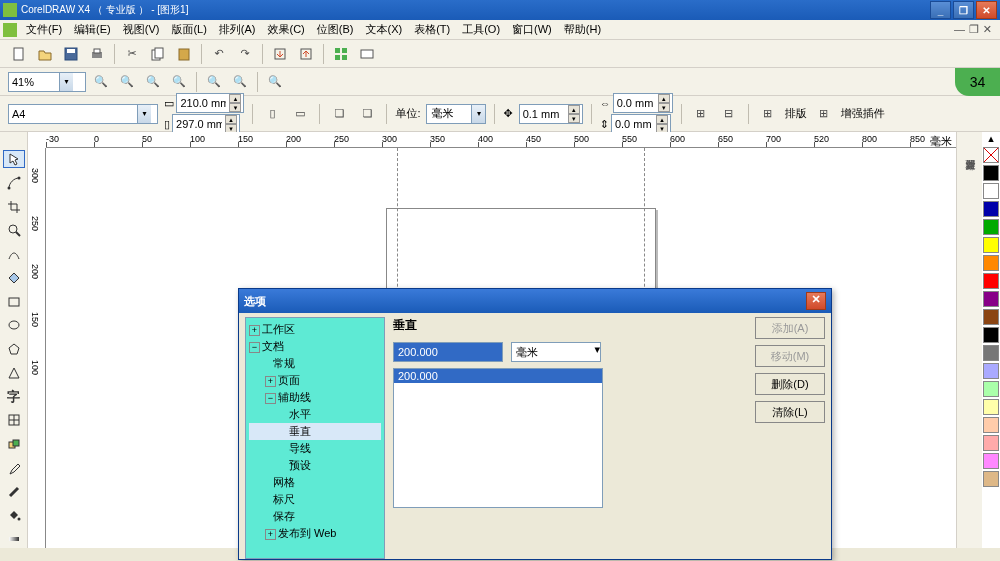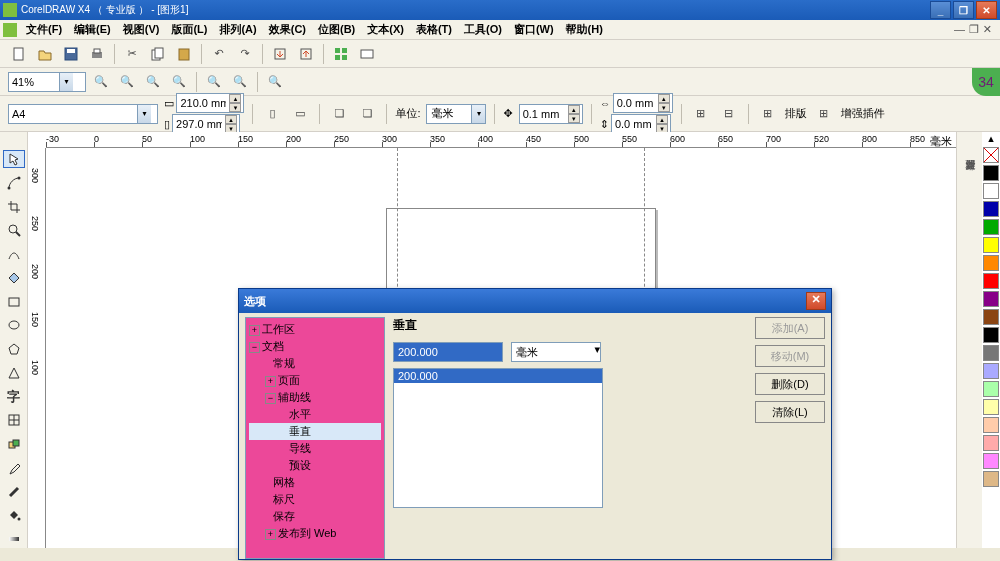--- a/index.html
+++ b/index.html
@@ -8,21 +8,21 @@
 
 .titlebar { height: 20px; background: linear-gradient(#2a6dc9,#1a5bb7); color: #fff; display: flex; align-items: center; padding: 0 3px; }
 .titlebar .icon { width: 14px; height: 14px; background: #7fbf3f; margin-right: 4px; }
 .titlebar .title { flex: 1; font-size: 10px; }
 .winbtns { display: flex; gap: 2px; }
 .winbtn { width: 21px; height: 18px; background: linear-gradient(#5a8fd6,#3a6fb6); border: 1px solid #1a4b96; display: flex; align-items: center; justify-content: center; color: #fff; font-weight: bold; font-size: 10px; }
 .winbtn.close { background: linear-gradient(#e67a5a,#d04a2a); border-color: #a03a1a; }
 
 
 .menubar { height: 20px; background: #f4f2e8; border-bottom: 1px solid #d4d0c8; display: flex; align-items: center; padding-left: 20px; }
-.menubar .mi { padding: 2px 6px; cursor: default; font-weight: bold; }
+.menubar .mi { padding: 2px 6px; cursor: default; }
 .menubar .ctrls { margin-left: auto; display: flex; gap: 4px; padding-right: 8px; color: #555; }
 .menubar .micon { width: 14px; height: 14px; position: absolute; left: 3px; top: 23px; background: #7fbf3f; }
 
 
 .toolbar { height: 28px; background: #f4f2e8; border-bottom: 1px solid #d4d0c8; display: flex; align-items: center; padding-left: 8px; gap: 4px; }
 .tbtn { width: 22px; height: 22px; background: #f4f2e8; border: 1px solid transparent; display: flex; align-items: center; justify-content: center; color: #4a4a4a; }
 .sep { width: 1px; height: 20px; background: #c0bcb0; margin: 0 2px; }
 .combo { height: 20px; border: 1px solid #7f9db9; background: #fff; display: flex; align-items: center; }
 .combo input { border: none; outline: none; width: 50px; padding: 0 3px; font-size: 11px; }
 .combo .dd { width: 14px; height: 18px; background: linear-gradient(#e8f0f8,#c8d8e8); border-left: 1px solid #7f9db9; display: flex; align-items: center; justify-content: center; font-size: 8px; }
@@ -41,28 +41,28 @@
 .canvaswrap { flex: 1; position: relative; background: #fff; overflow: hidden; }
 .hruler { position: absolute; top: 0; left: 18px; right: 0; height: 16px; background: #fff; border-bottom: 1px solid #888; font-size: 9px; }
 .vruler { position: absolute; top: 16px; left: 0; width: 18px; bottom: 0; background: #fff; border-right: 1px solid #888; font-size: 9px; }
 .canvas { position: absolute; top: 16px; left: 18px; right: 0; bottom: 0; background: #fff; }
 .page { position: absolute; left: 340px; top: 60px; width: 270px; height: 380px; border: 1px solid #888; box-shadow: 2px 2px 0 #bbb; background: #fff; }
 .guide { position: absolute; top: 0; bottom: 0; border-left: 1px dashed #888; }
 
 .rpanel { width: 26px; background: #f4f2e8; border-left: 1px solid #d4d0c8; }
 .colorstrip { width: 18px; background: #fff; display: flex; flex-direction: column; }
 .swatch { width: 16px; height: 16px; border: 1px solid #888; margin: 1px; }
-.badge { position: absolute; right: 0; top: 68px; width: 28px; height: 28px; background: #4caf50; border-radius: 0 0 0 14px; color: #701a75; font-size: 14px; text-align: center; line-height: 28px; }
+.badge { position: absolute; right: 0; top: 68px; width: 45px; height: 28px; background: #4caf50; border-radius: 0 0 0 14px; color: #000000; font-size: 14px; text-align: center; line-height: 28px; }
 
 
 .dialog { position: absolute; left: 238px; top: 288px; width: 594px; height: 272px; border: 1px solid #0a3a8a; background: #ece9d8; box-shadow: 2px 2px 6px rgba(0,0,0,0.3); }
 .dialog .dtitle { height: 24px; background: linear-gradient(#3a7ad9,#1a5bb7); color: #fff; display: flex; align-items: center; padding: 0 5px; font-weight: bold; font-size: 13px; }
 .dialog .dclose { margin-left: auto; width: 20px; height: 18px; background: linear-gradient(#e67a5a,#d04a2a); border: 1px solid #a03a1a; color: #fff; text-align: center; font-weight: bold; }
 .dialog .dbody { position: absolute; top: 28px; left: 6px; right: 6px; bottom: 0; display: flex; gap: 8px; }
-.tree { width: 140px; background: #ec4899; border: 1px solid #7f9db9; padding: 3px; overflow: hidden; }
+.tree { width: 140px; background: #5eead4; border: 1px solid #7f9db9; padding: 3px; overflow: hidden; }
 .treenode { padding: 1px 0; white-space: nowrap; }
 .treenode .exp { display: inline-block; width: 11px; height: 11px; border: 1px solid #888; text-align: center; line-height: 9px; font-size: 9px; margin-right: 2px; }
 .treenode.sel { background: #d8e8f8; }
 .optpane { flex: 1; }
 .optpane h4 { font-size: 12px; font-weight: bold; margin-bottom: 8px; }
 .optrow { display: flex; gap: 8px; margin-bottom: 6px; }
 .optinput { width: 110px; height: 20px; border: 1px solid #7f9db9; background: #316ac5; color: #fff; padding: 0 4px; }
 .optcombo { width: 90px; height: 20px; border: 1px solid #7f9db9; background: #fff; display: flex; }
 .optcombo span:first-child { flex: 1; padding: 2px 4px; }
 .optlist { width: 210px; height: 140px; border: 1px solid #7f9db9; background: #fff; }

